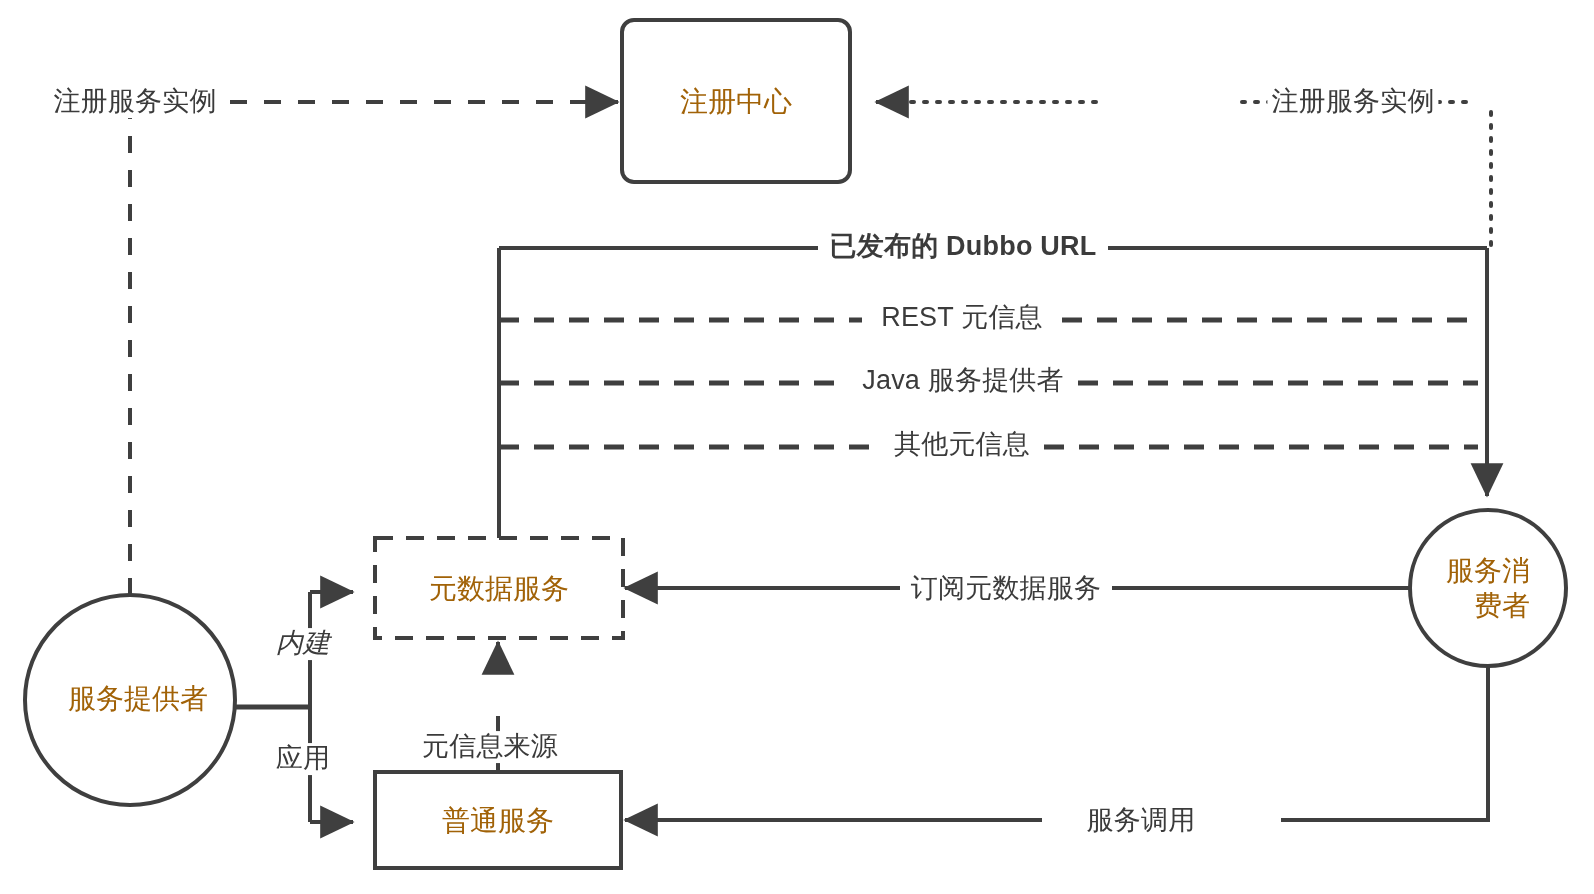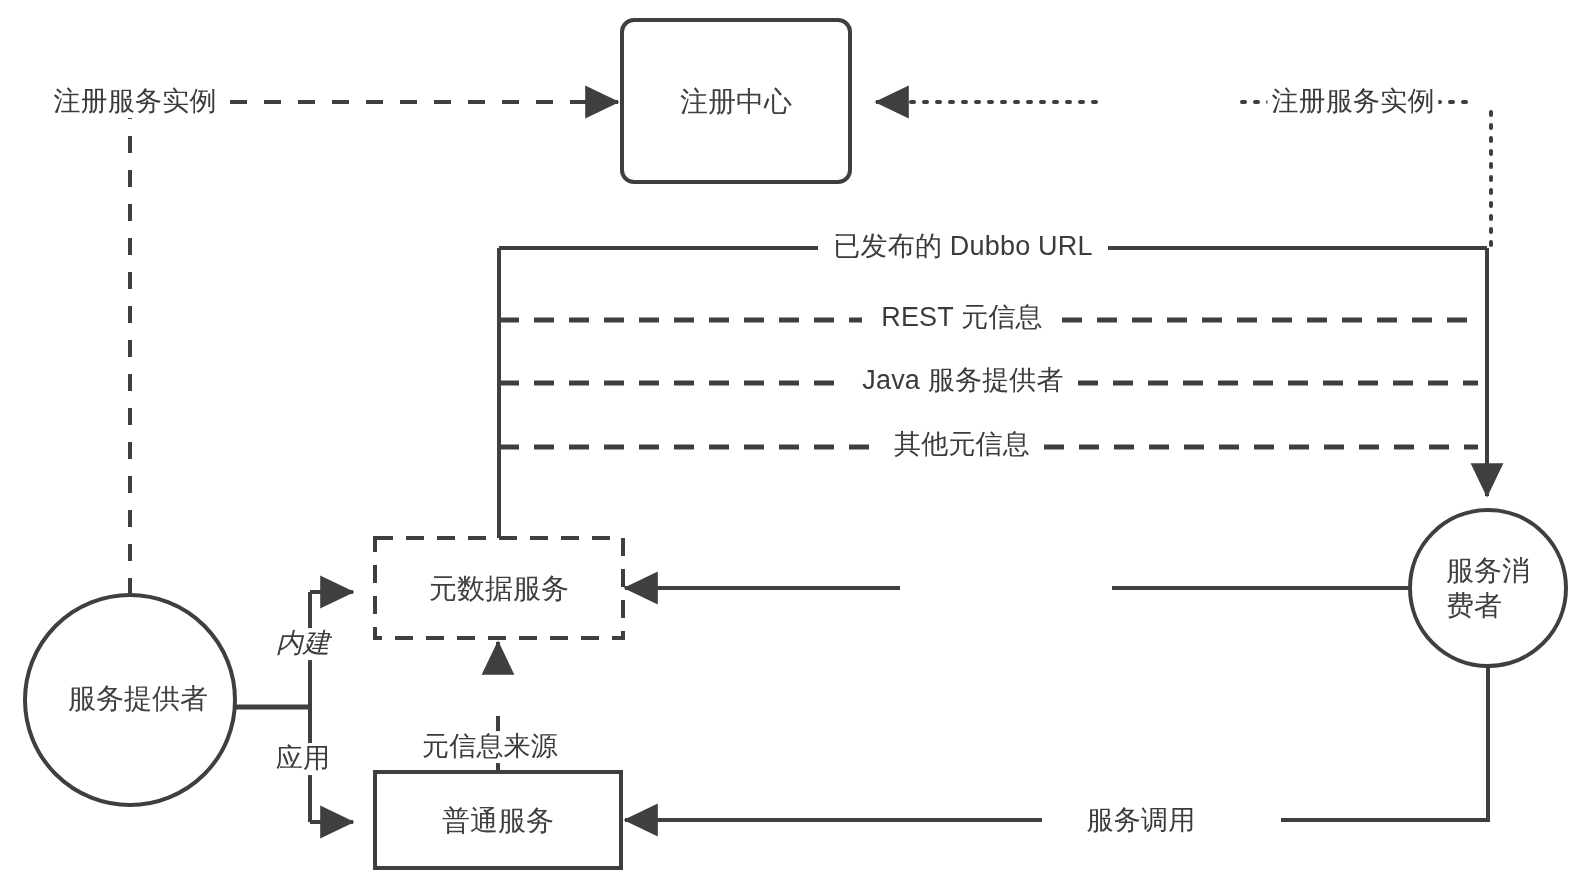--- a/index.html
+++ b/index.html
@@ -18,24 +18,24 @@
     font-size:27px;
     line-height:1.18;
     white-space:nowrap;
     letter-spacing:0.2px;
   }
   .lbl.center{transform:translate(-50%,-50%);text-align:left;}
   .lbl.pad{padding:0 4px;}
   .nodetext{
     position:absolute;
     transform:translate(-50%,-50%);
-    text-align:left;
+    text-align:right;
     font-size:28px;
     line-height:1.25;
-    color:#404040;
+    color:#a16207;
     white-space:pre-line;
   }
 </style>
 </head>
 <body>
 
 <div id="canvas">
 
   <svg id="wires" viewBox="0 0 1594 894">
     <defs>
@@ -131,28 +131,29 @@
 费者</div>
 
   <div class="nodetext" style="left:499px;top:588px;">元数据服务</div>
 
   <div class="nodetext" style="left:498px;top:820px;">普通服务</div>
 
   <div class="lbl center pad" style="left:135px;top:102px;">注册服务实例</div>
 
   <div class="lbl center pad" style="left:1353px;top:102px;">注册服务实例</div>
 
-  <div class="lbl center pad" style="left:963px;top:247px;">已发布的 Dubbo URL</div>
+  <div class="lbl center pad" style="left:963px;top:247px;font-weight:bold;">已发布的 Dubbo URL</div>
 
   <div class="lbl center pad" style="left:962px;top:318px;">REST 元信息</div>
 
   <div class="lbl center pad" style="left:963px;top:381px;">Java 服务提供者</div>
 
   <div class="lbl center pad" style="left:962px;top:445px;">其他元信息</div>
 
+  <div class="lbl center pad" style="left:1006px;top:589px;">订阅元数据服务</div>
 
   <div class="lbl center pad" style="left:1141px;top:821px;">服务调用</div>
 
   <div class="lbl center pad" style="left:303px;top:644px;font-style:italic;">内建</div>
 
   <div class="lbl center pad" style="left:303px;top:759px;">应用</div>
 
   <div class="lbl center pad" style="left:490px;top:699px;margin-top:48px;">元信息来源</div>
 
 </div>

